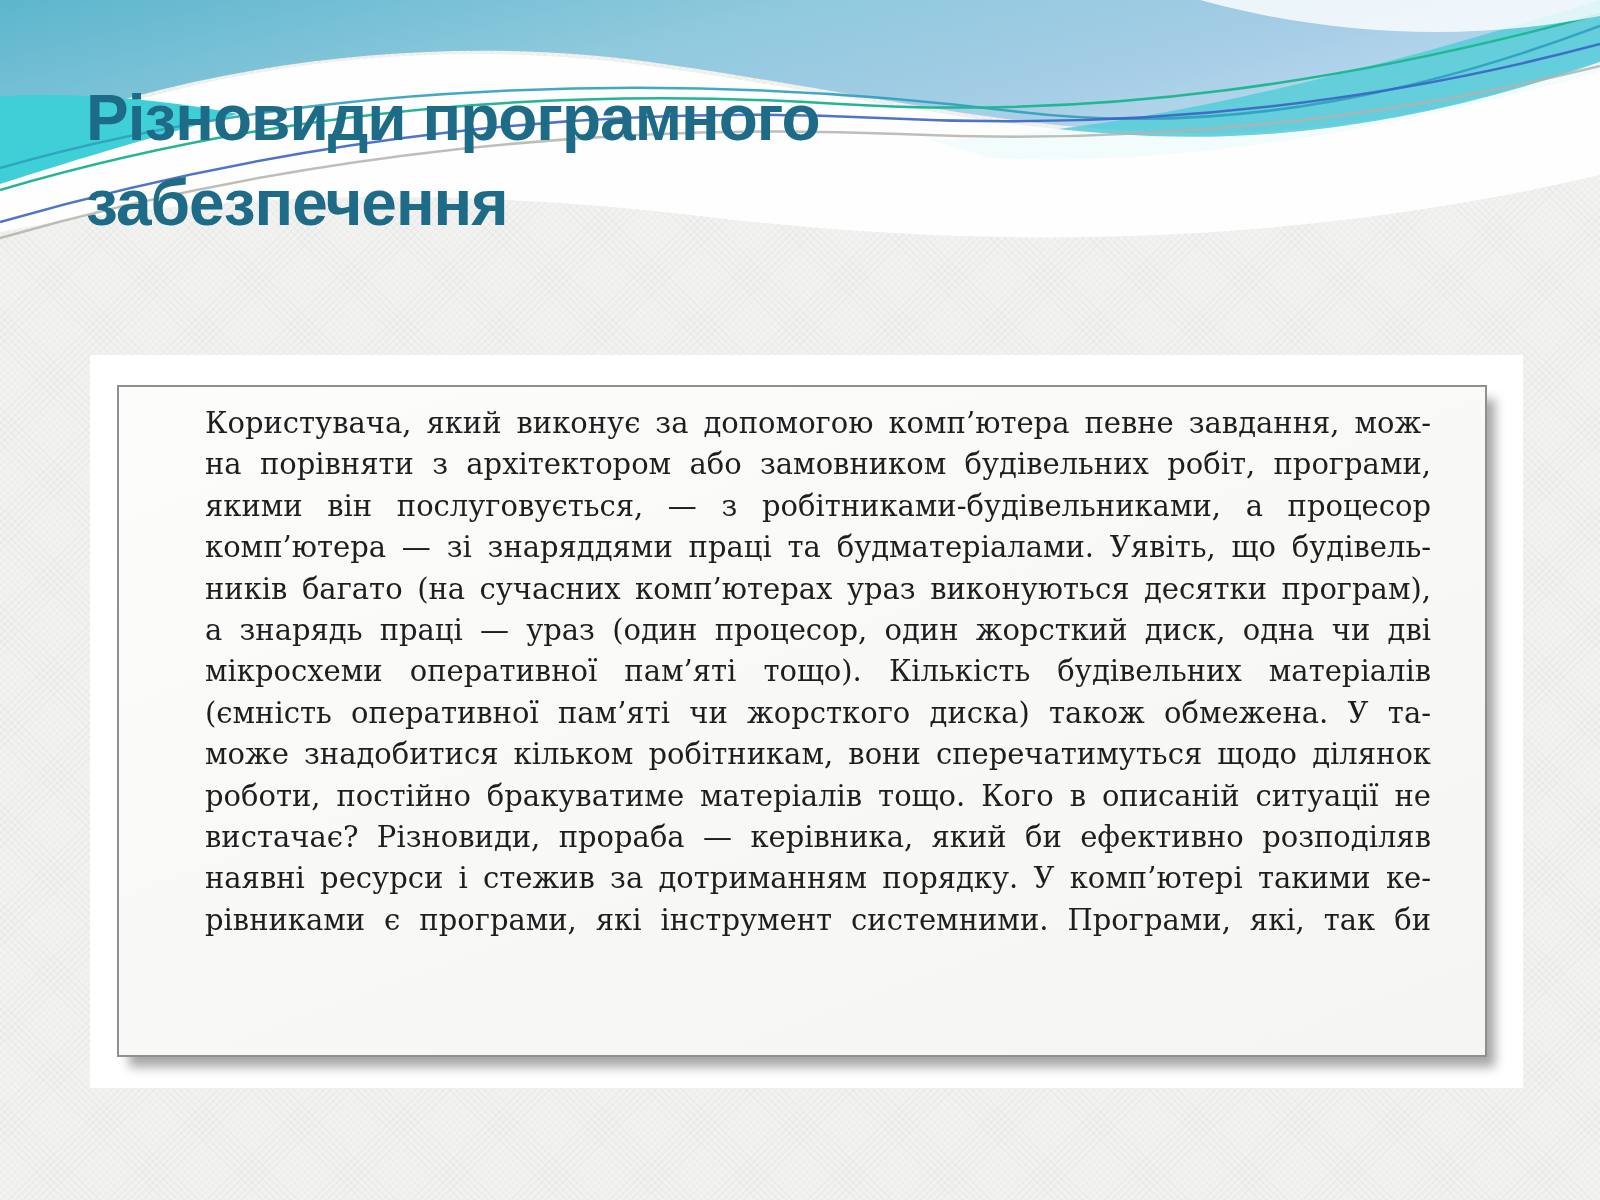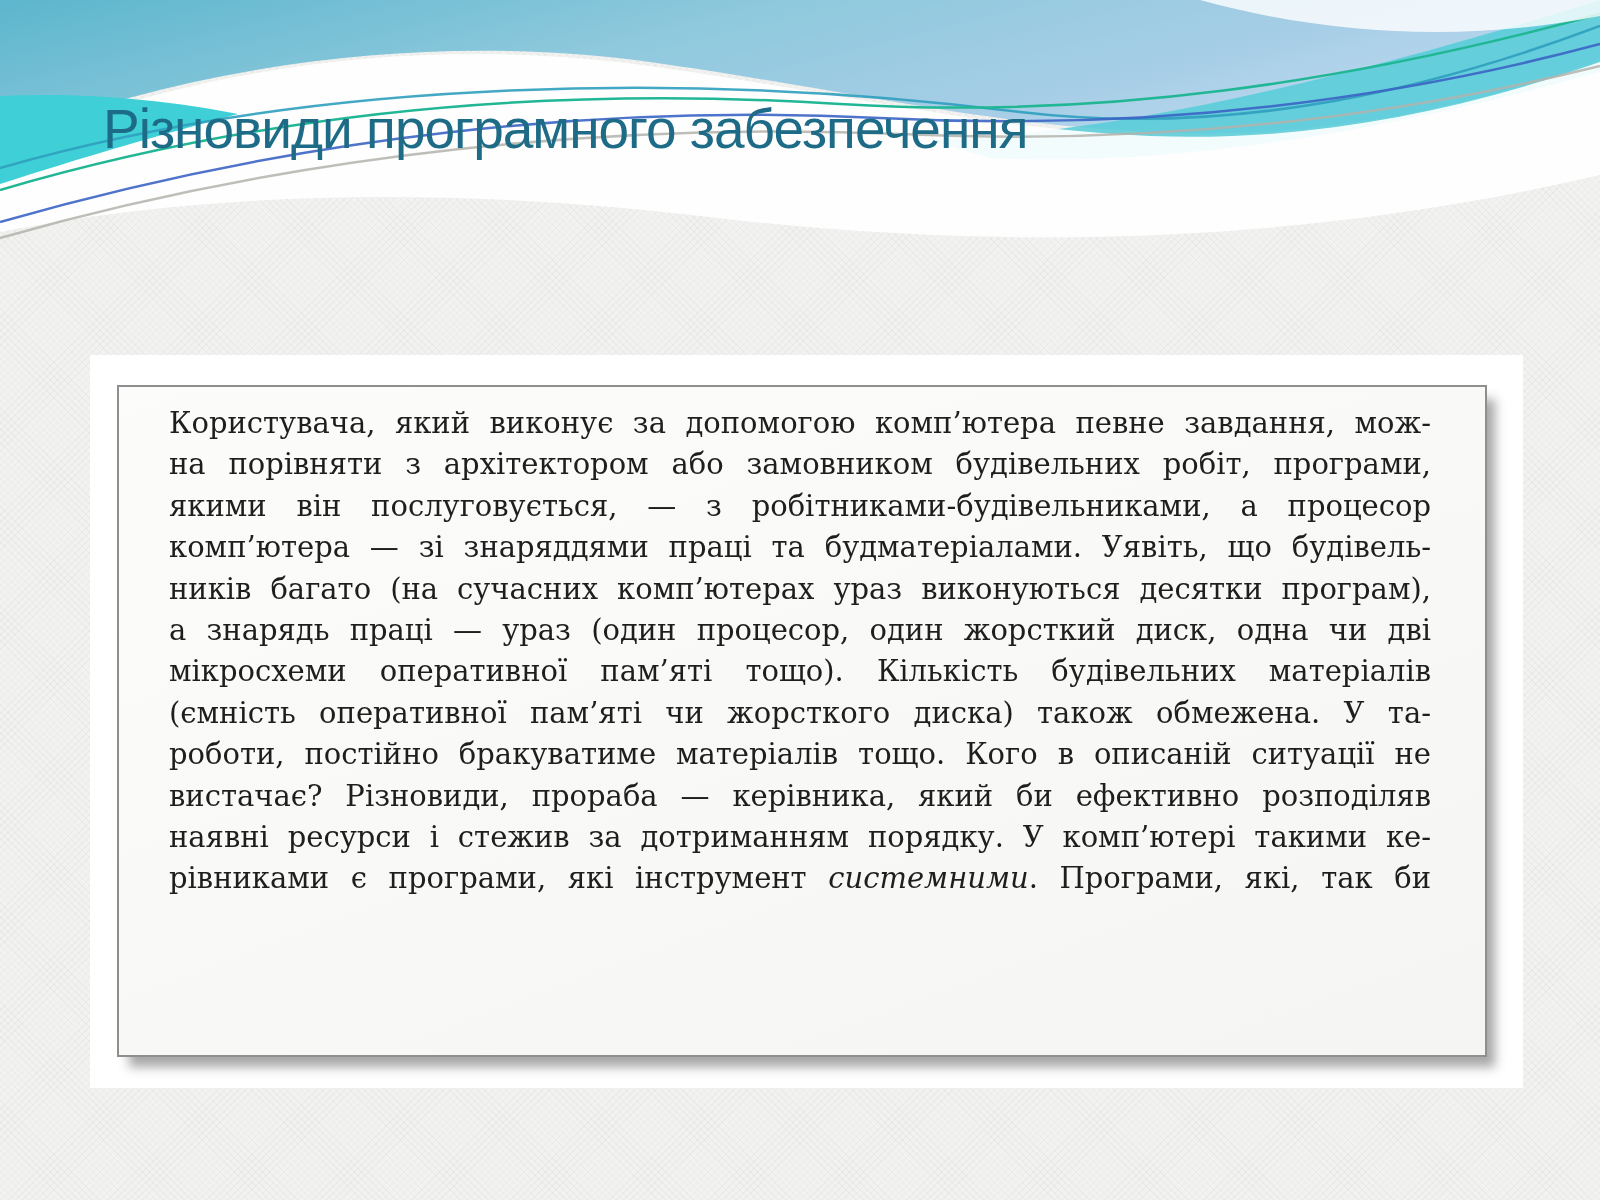--- a/index.html
+++ b/index.html
@@ -11,43 +11,43 @@
     position:relative;width:1600px;height:1200px;
     background-color:#f2f2f0;
     background-image:
       repeating-linear-gradient(45deg, rgba(150,150,150,.07) 0 1px, transparent 1px 5px),
       repeating-linear-gradient(-45deg, rgba(150,150,150,.07) 0 1px, transparent 1px 5px);
   }
   .wave{
     position:absolute;top:0;left:0;width:1600px;height:340px;display:block;
   }
   .title{
-    position:absolute;left:86px;top:76px;width:1070px;margin:17px;
-    font-size:55px;line-height:1.33;font-weight:400;letter-spacing:-1px;
+    position:absolute;left:86px;top:76px;width:1070px;margin:0;
+    font-size:64px;line-height:1.33;font-weight:700;letter-spacing:-1px;
     color:#1d6b86;
   }
   .content-box{
     position:absolute;left:90px;top:355px;width:1433px;height:733px;
     background:#ffffff;
   }
   .scan{
     position:absolute;left:27px;top:30px;width:1370px;height:672px;
     box-sizing:border-box;
     background:linear-gradient(160deg,#fcfcfb 0%,#f5f5f3 100%);
     border:2px solid #8f8f8f;
     box-shadow:10px 12px 10px -2px rgba(60,60,60,.45);
-    padding:16px 54px 0 50px;
+    padding:16px 54px 0 86px;
     font-family:"DejaVu Serif","Liberation Serif",serif;
     font-size:29px;color:#1e1e1e;
   }
   .scan-line{
     height:41.4px;line-height:41.4px;white-space:nowrap;
     text-align:justify;text-align-last:justify;
   }
-  .scan-line .it{font-style:italic;}
+  .scan-line .it{}
 </style>
 </head>
 <body>
 
 <div class="slide">
 
   <svg class="wave" viewBox="0 0 1600 340" aria-hidden="true">
     <defs>
       <linearGradient id="gradSky" x1="0" y1="0" x2="1" y2="0.35">
         <stop offset="0" stop-color="#5cb6cd"></stop>
@@ -72,20 +72,21 @@
   <div class="content-box">
     <div class="scan">
       <div class="scan-line">Користувача, який виконує за допомогою комп’ютера певне завдання, мож-</div>
       <div class="scan-line">на порівняти з архітектором або замовником будівельних робіт, програми,</div>
       <div class="scan-line">якими він послуговується, — з робітниками-будівельниками, а процесор</div>
       <div class="scan-line">комп’ютера — зі знаряддями праці та будматеріалами. Уявіть, що будівель-</div>
       <div class="scan-line">ників багато (на сучасних комп’ютерах ураз виконуються десятки програм),</div>
       <div class="scan-line">а знарядь праці — ураз (один процесор, один жорсткий диск, одна чи дві</div>
       <div class="scan-line">мікросхеми оперативної пам’яті тощо). Кількість будівельних матеріалів</div>
       <div class="scan-line">(ємність оперативної пам’яті чи жорсткого диска) також обмежена. У та-</div>
+      <div class="scan-line">може знадобитися кільком робітникам, вони сперечатимуться щодо ділянок</div>
       <div class="scan-line">роботи, постійно бракуватиме матеріалів тощо. Кого в описаній ситуації не</div>
       <div class="scan-line">вистачає? Різновиди, прораба — керівника, який би ефективно розподіляв</div>
       <div class="scan-line">наявні ресурси і стежив за дотриманням порядку. У комп’ютері такими ке-</div>
       <div class="scan-line"><span>рівниками є програми, які інструмент </span><span class="it">системними</span><span>. Програми, які, так би</span></div>
     </div>
   </div>
 
 </div>
 
 </body></html>

